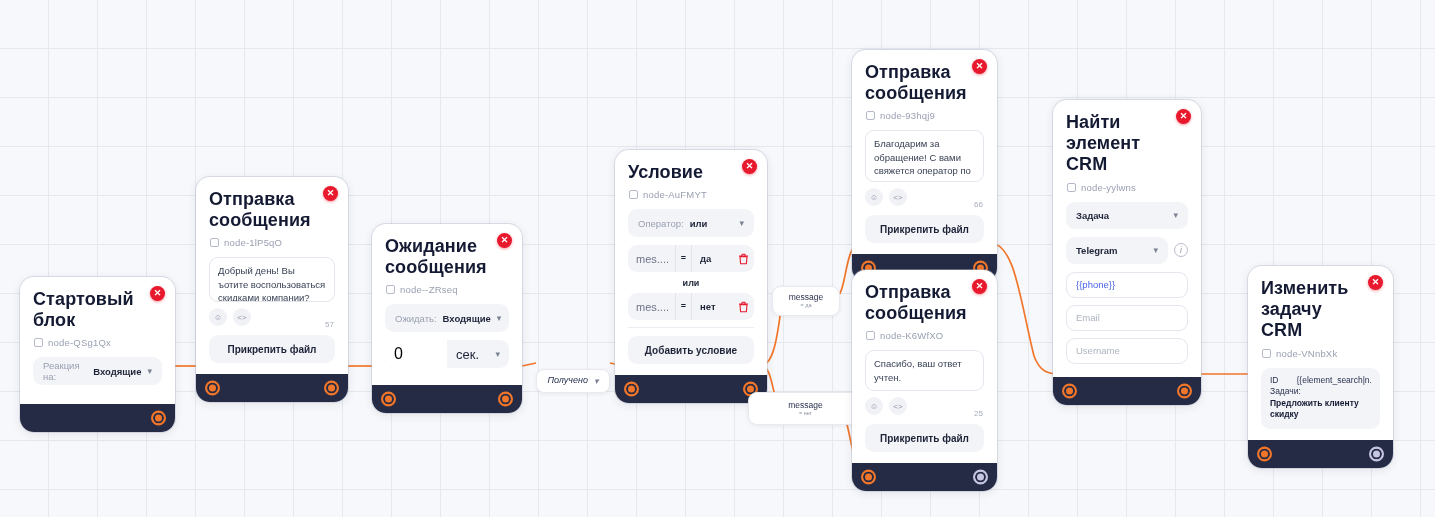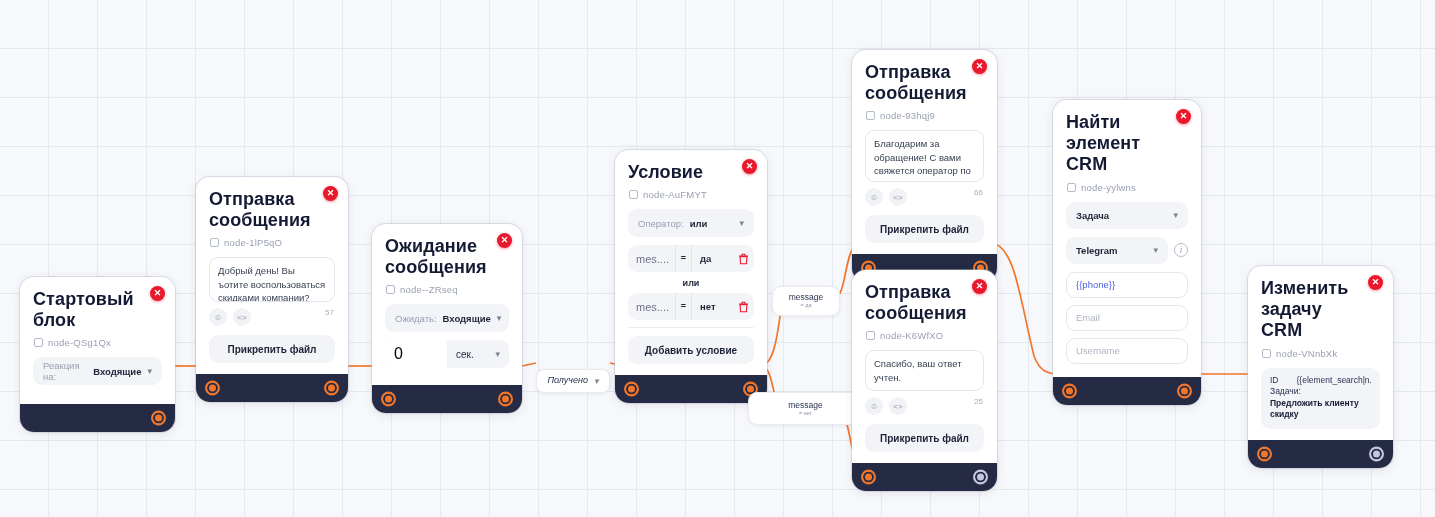--- a/index.html
+++ b/index.html
@@ -79,21 +79,21 @@
     padding: 6px 8px; font-size: 9.5px; color: #374053;
     line-height: 1.42; margin-bottom: 6px;
     overflow: hidden;
   }
   .icon-row { display: flex; align-items: center; gap: 6px; margin-bottom: 9px; position: relative; }
   .chip {
     width: 18px; height: 18px; border-radius: 50%;
     background: #f1f2f6; display: flex; align-items: center; justify-content: center;
     font-size: 8px; color: #8d94a6;
   }
-  .charcount { position: absolute; right: 1px; top: 0px; font-size: 8px; color: #a8aebd; }
+  .charcount { position: absolute; right: 1px; top: 12px; font-size: 8px; color: #a8aebd; }
   .btn-soft {
     background: #f3f4f8; border-radius: 9px; height: 28px;
     display: flex; align-items: center; justify-content: center;
     font-size: 10px; color: #1e2438; font-weight: bold;
     cursor: pointer;
   }
 
   .cond-row {
     display: flex; align-items: center; background: #f3f4f8;
     border-radius: 9px; height: 27px; margin-bottom: 6px; overflow: hidden;
@@ -239,21 +239,21 @@
         <span class="node-id">node--ZRseq</span>
       </div>
       <div class="field">
         <span class="lbl">Ожидать:</span>
         <span class="val">Входящие</span>
         <span class="chev">▾</span>
       </div>
       <div class="cond-row" style="height:28px;">
         <div style="flex:1 1 auto; background:#fff; height:28px; display:flex; align-items:center; padding:0 9px; border-radius:9px 0 0 9px;" style-note="value">0</div>
         <div style="width:62px; display:flex; align-items:center; justify-content:space-between; padding:0 9px;">
-          <span style="font-size:10px;color:#1e2438;">сек.</span>
+          <span style="font-size:13px;color:#1e2438;">сек.</span>
           <span class="chev">▾</span>
         </div>
       </div>
     </div>
     <div class="node-foot">
       <div class="port left"></div>
       <div class="port right"></div>
     </div>
   </div>
 

